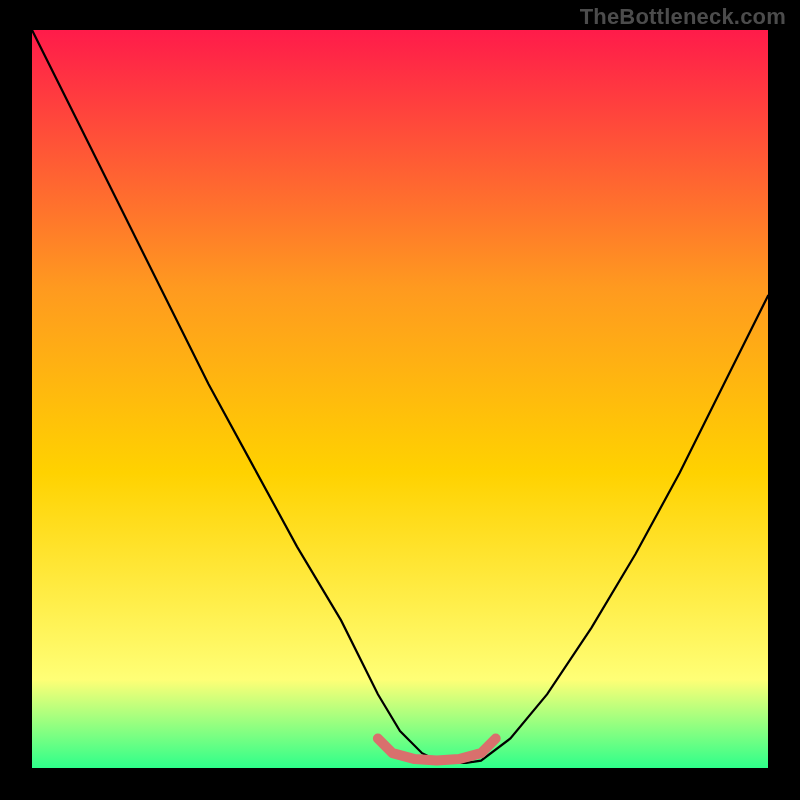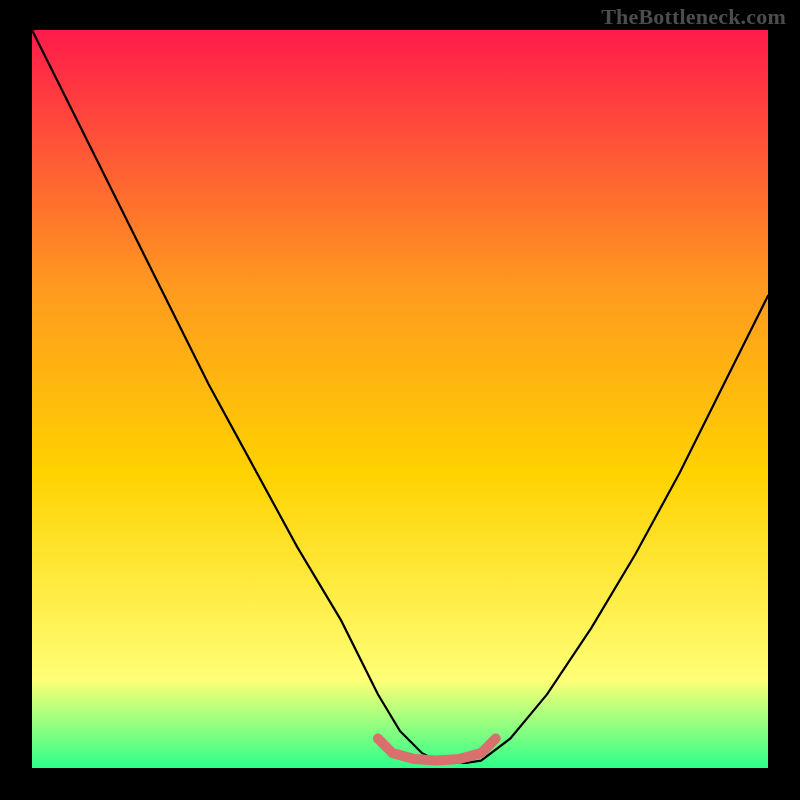--- a/index.html
+++ b/index.html
@@ -9,21 +9,20 @@
     height: 800px;
     background: #000;
     overflow: hidden;
     font-family: Arial, Helvetica, sans-serif;
   }
   .frame {
     position: relative;
     width: 800px;
     height: 640px;
     background: #000;
-    font-family: Liberation Serif, serif;
   }
   .watermark {
     position: absolute;
     top: 4px;
     right: 14px;
     color: #4c4c4c;
     font-size: 22px;
     font-weight: 600;
     letter-spacing: 0.2px;
     z-index: 10;

